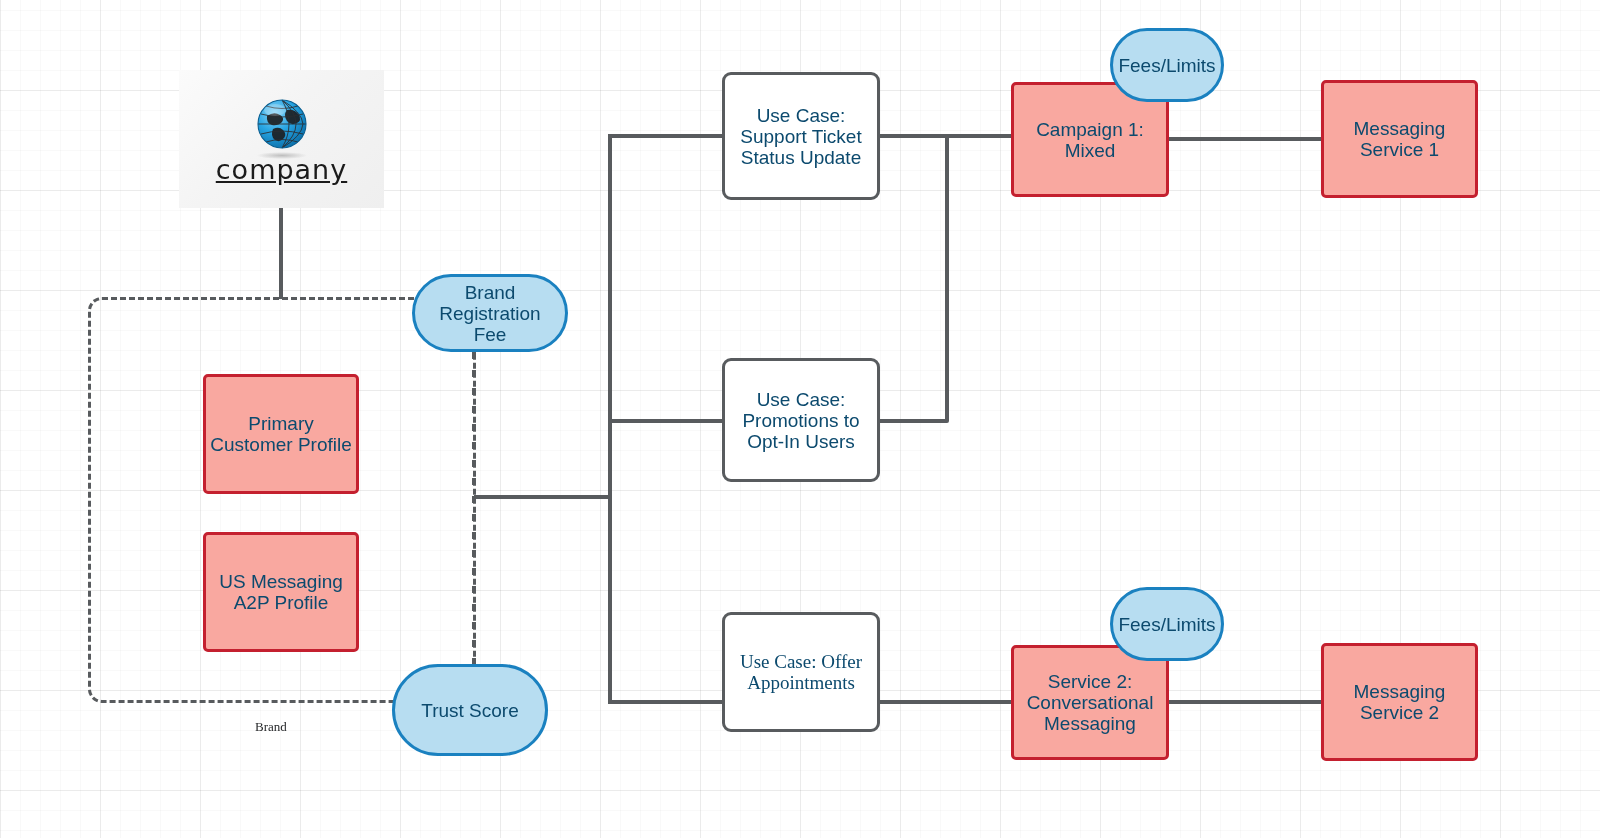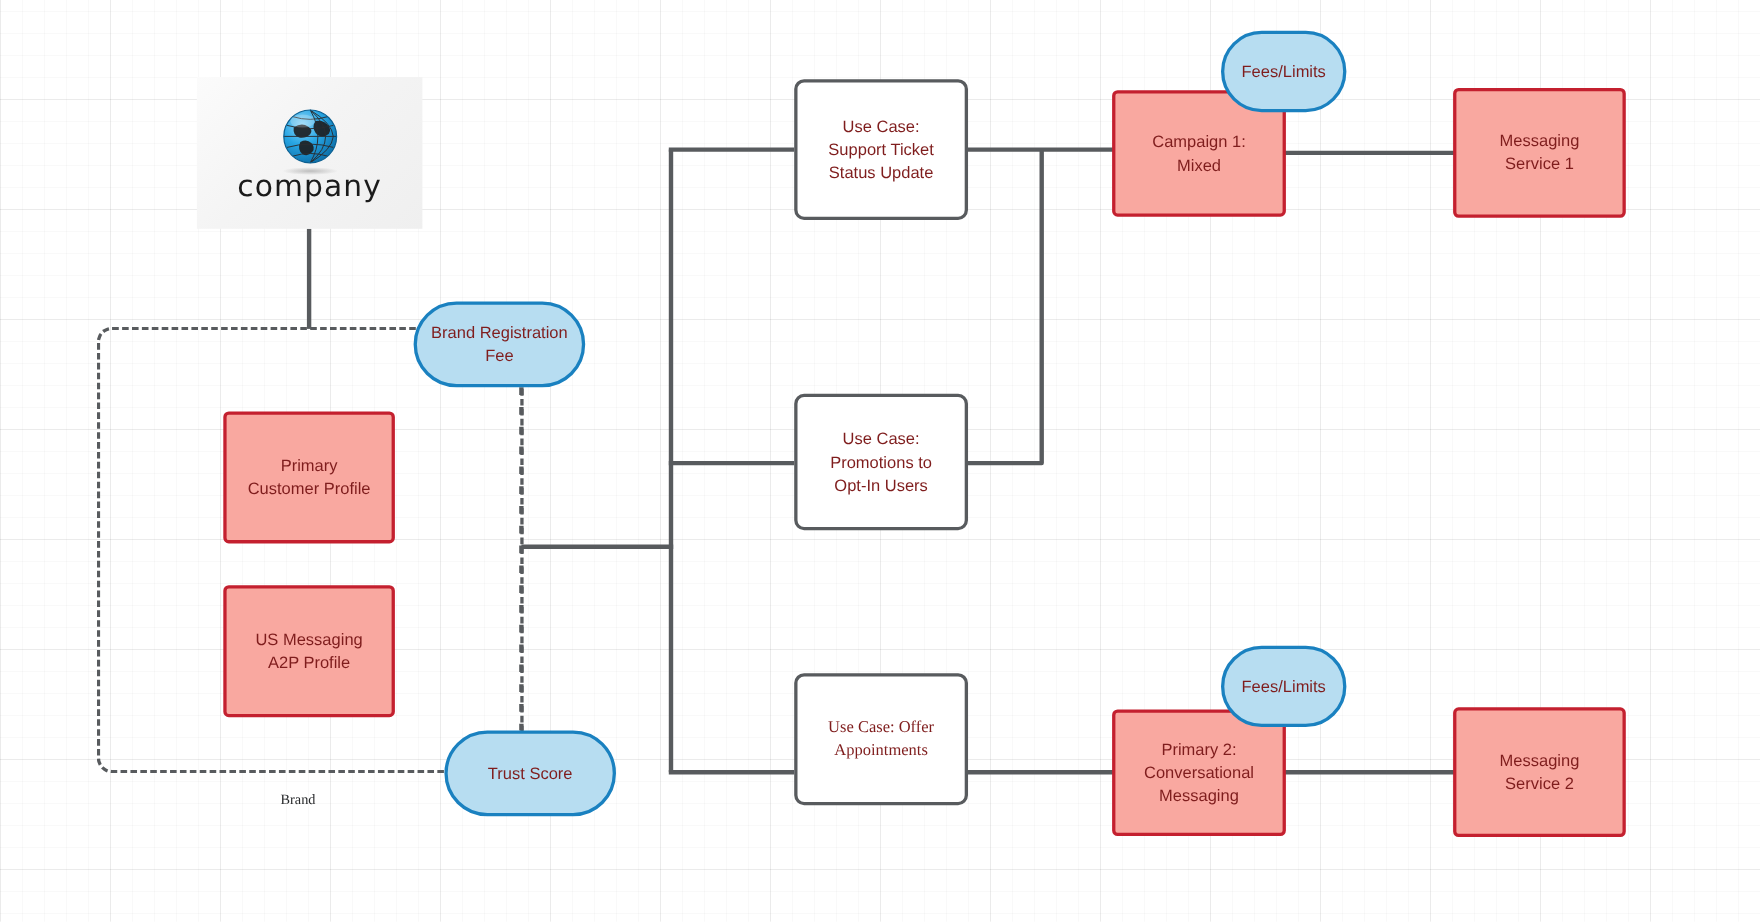--- a/index.html
+++ b/index.html
@@ -31,22 +31,22 @@
   }
 
   
   .node {
     position: absolute;
     box-sizing: border-box;
     display: flex;
     align-items: center;
     justify-content: center;
     text-align: center;
-    color: #7f1d1d;
-    font-size: 15px;
+    color: #0c4a6e;
+    font-size: 19px;
     line-height: 21px;
     font-family: "Liberation Sans", sans-serif;
     white-space: pre-line;
   }
 
   .node.red {
     background: #f9a8a0;
     border: 3.5px solid #c4202f;
     border-radius: 5px;
   }
@@ -103,20 +103,21 @@
     height: 7px;
     border-radius: 50%;
     background: radial-gradient(ellipse at center, rgba(0,0,0,0.22) 0%, rgba(0,0,0,0) 72%);
   }
   .logo-word {
     font-family: "DejaVu Sans", sans-serif;
     font-size: 27px;
     letter-spacing: 1px;
     color: #1b1b1b;
     line-height: 1;
+    text-decoration: underline;
   }
 </style>
 </head>
 <body>
 
 <div id="canvas">
 
   <svg id="edges" viewBox="0 0 1600 838" width="1600" height="838" xmlns="http://www.w3.org/2000/svg">
     <g fill="none" stroke="#585b5e" stroke-width="4" stroke-linecap="butt" stroke-linejoin="round">
 
@@ -176,48 +177,48 @@
           <path d="M13 46 q16 -5 32 0"></path>
         </g>
         <circle cx="29" cy="28" r="24" fill="none" stroke="#0a5f91" stroke-width="1.1"></circle>
         <ellipse cx="22" cy="14" rx="11" ry="6" fill="#ffffff" opacity="0.22"></ellipse>
       </svg>
       <div class="globe-shadow"></div>
     </div>
     <div class="logo-word">company</div>
   </div>
 
-  <div class="node blue" style="left:376px; top:274px; width:156px; height:78px;">Brand Registration
+  <div class="node blue" style="left:412px; top:274px; width:156px; height:78px;">Brand Registration
 Fee</div>
 
   <div class="node red" style="left:203px; top:354px; width:156px; height:120px;margin-top:20px;">Primary
 Customer Profile</div>
 
   <div class="node red" style="left:203px; top:532px; width:156px; height:120px;">US Messaging
 A2P Profile</div>
 
-  <div class="node blue" style="left:404px; top:664px; width:156px; height:78px;">Trust Score</div>
+  <div class="node blue" style="left:392px; top:664px; width:156px; height:92px;">Trust Score</div>
 
   <div class="node white" style="left:722px; top:72px; width:158px; height:128px;">Use Case:
 Support Ticket
 Status Update</div>
 
   <div class="node white" style="left:722px; top:358px; width:158px; height:124px;">Use Case:
 Promotions to
 Opt-In Users</div>
 
   <div class="node white" style="left:722px; top:612px; width:158px; height:120px;font-family:Liberation Serif, serif;">Use Case: Offer
 Appointments</div>
 
   <div class="node red" style="left:1011px; top:82px; width:158px; height:115px;">Campaign 1:
 Mixed</div>
 
   <div class="node blue" style="left:1110px; top:28px; width:114px; height:74px;">Fees/Limits</div>
 
-  <div class="node red" style="left:1011px; top:645px; width:158px; height:115px;">Primary 2:
+  <div class="node red" style="left:1011px; top:645px; width:158px; height:115px;">Service 2:
 Conversational
 Messaging</div>
 
   <div class="node blue" style="left:1110px; top:587px; width:114px; height:74px;">Fees/Limits</div>
 
   <div class="node red" style="left:1321px; top:80px; width:157px; height:118px;">Messaging
 Service 1</div>
 
   <div class="node red" style="left:1321px; top:643px; width:157px; height:118px;">Messaging
 Service 2</div>

